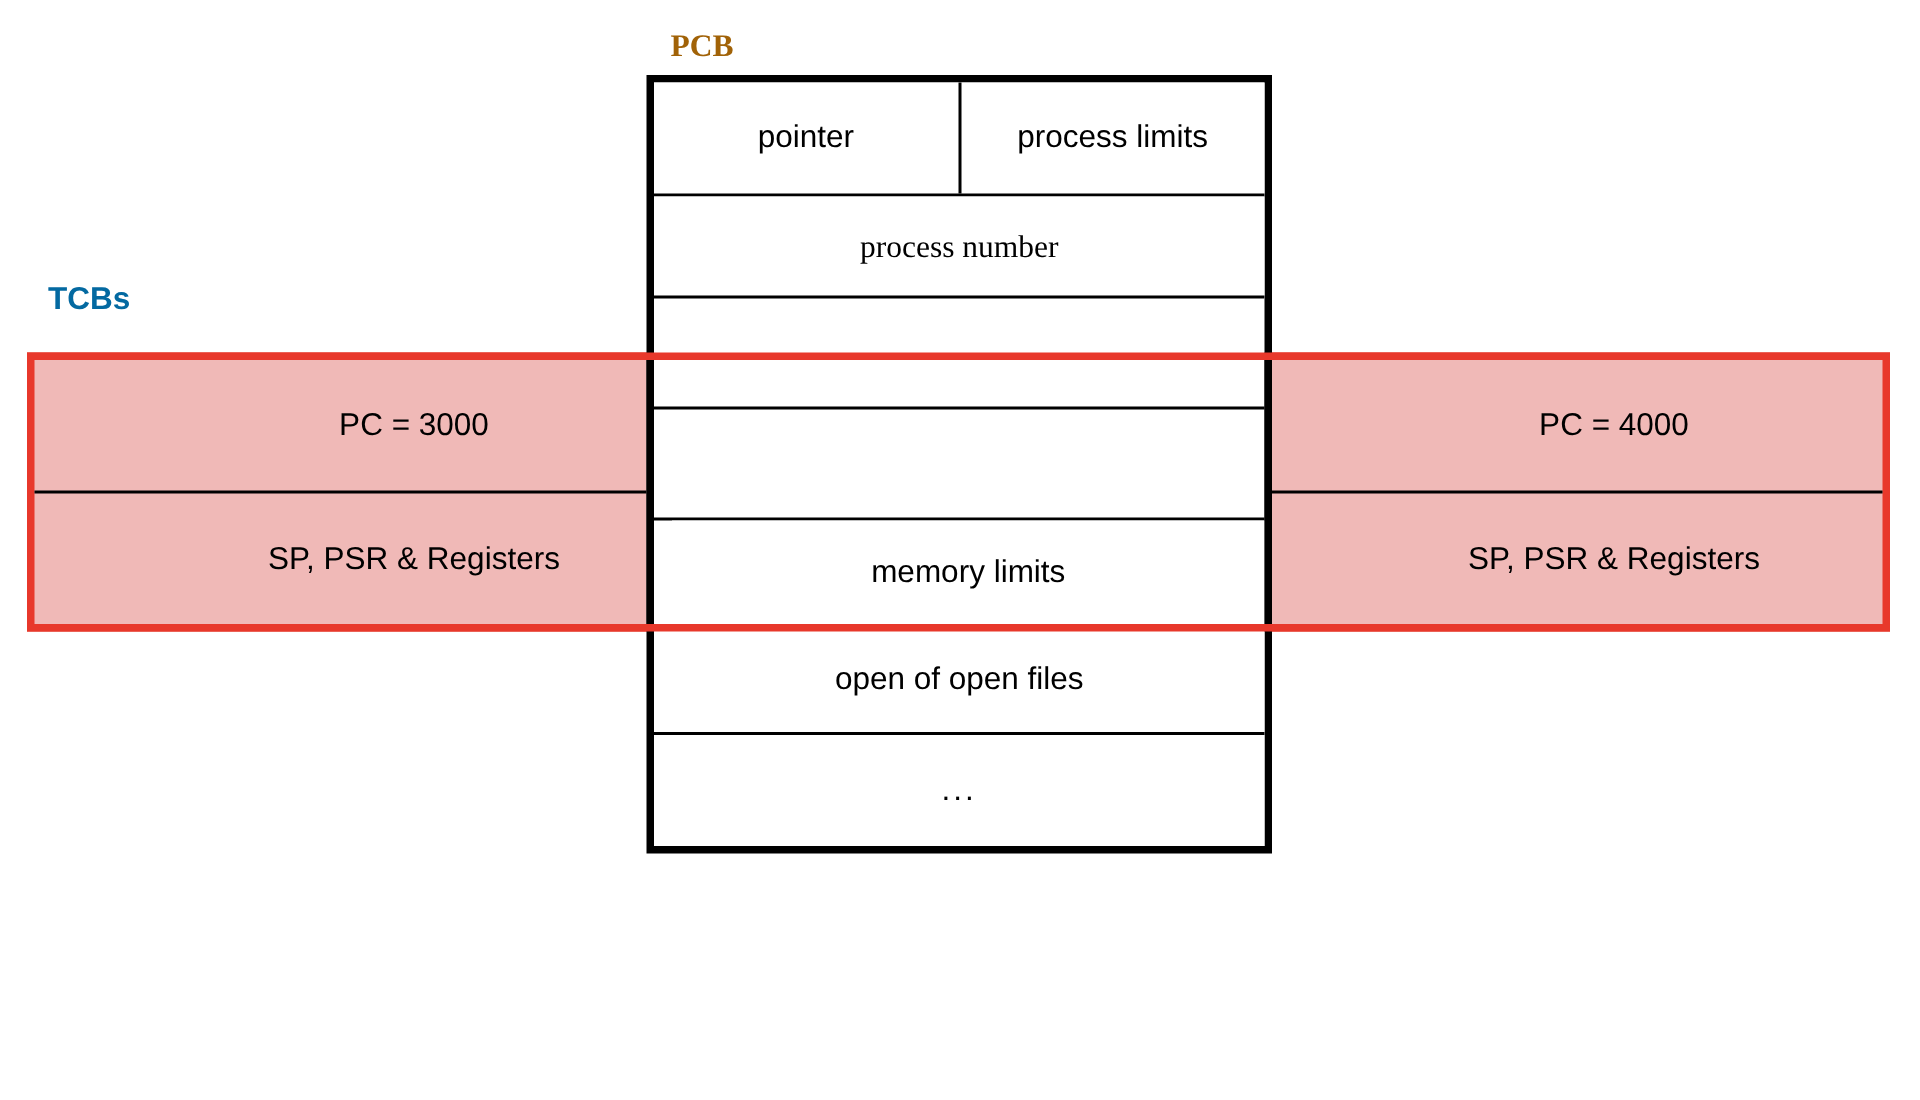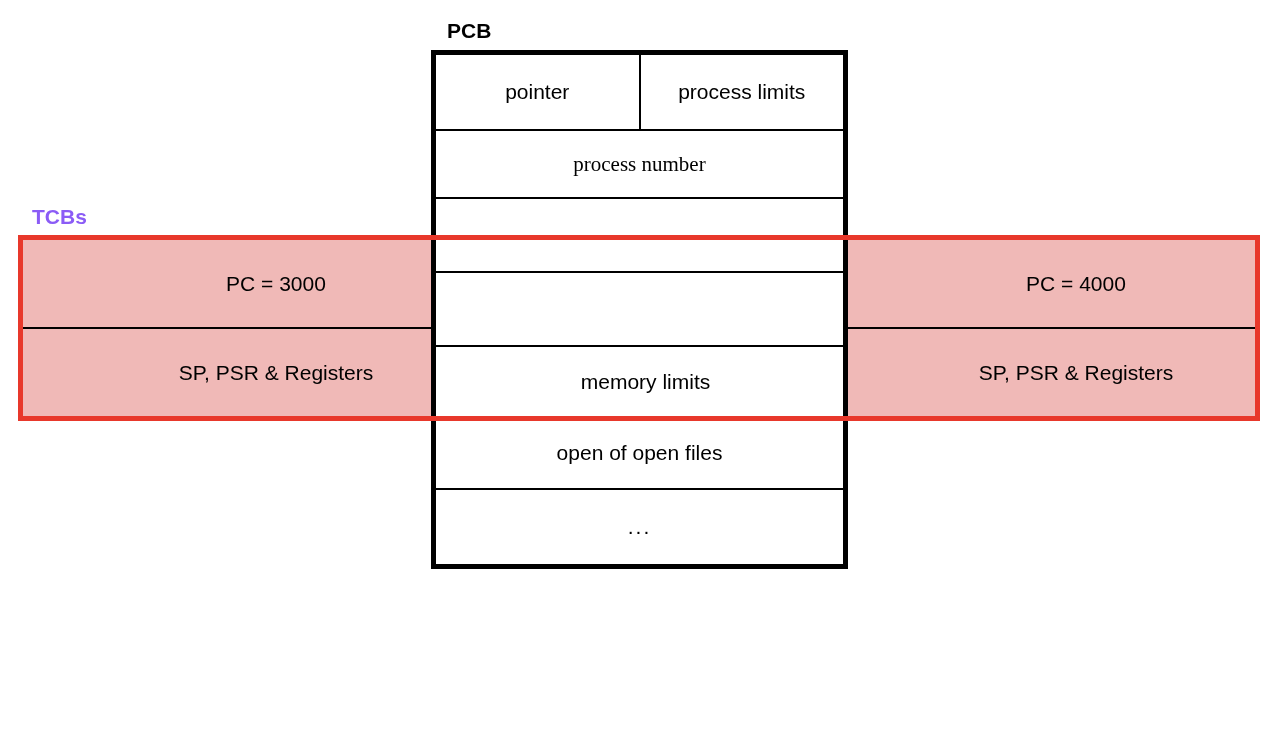--- a/index.html
+++ b/index.html
@@ -24,22 +24,22 @@
   }
 
   
   .label {
     position: absolute;
     font-weight: bold;
     font-size: 21px;
     line-height: 1;
     white-space: nowrap;
   }
-  #pcb-label { left: 447px; top: 20px; color: #000000; }
-  #tcbs-label { left: 32px; top: 206px; color: #8b5cf6; }
+  #pcb-label { left: 447px; top: 20px; color: #a16207; font-family: Liberation Serif, serif; }
+  #tcbs-label { left: 32px; top: 189px; color: #0369a1; }
 
   
   #pcb-box {
     position: absolute;
     left: 431px;
     top: 50px;
     width: 417px;
     height: 519px;
     box-sizing: border-box;
     border: 5px solid #000000;

